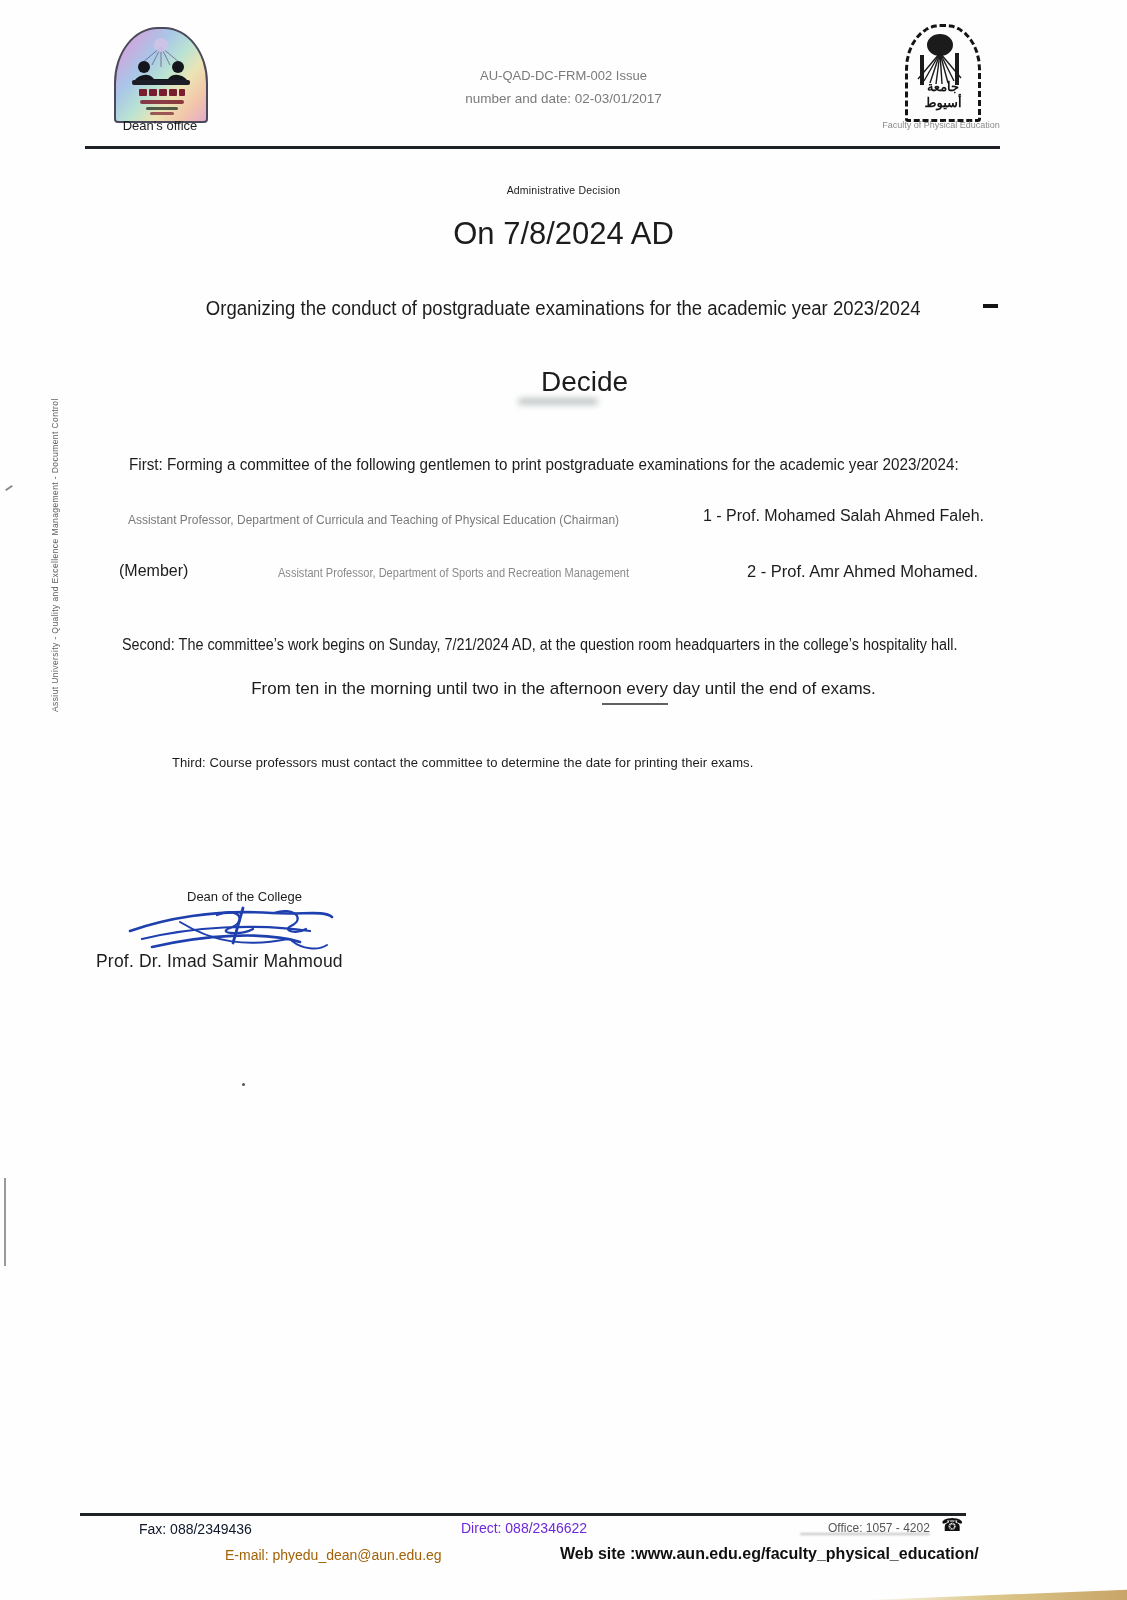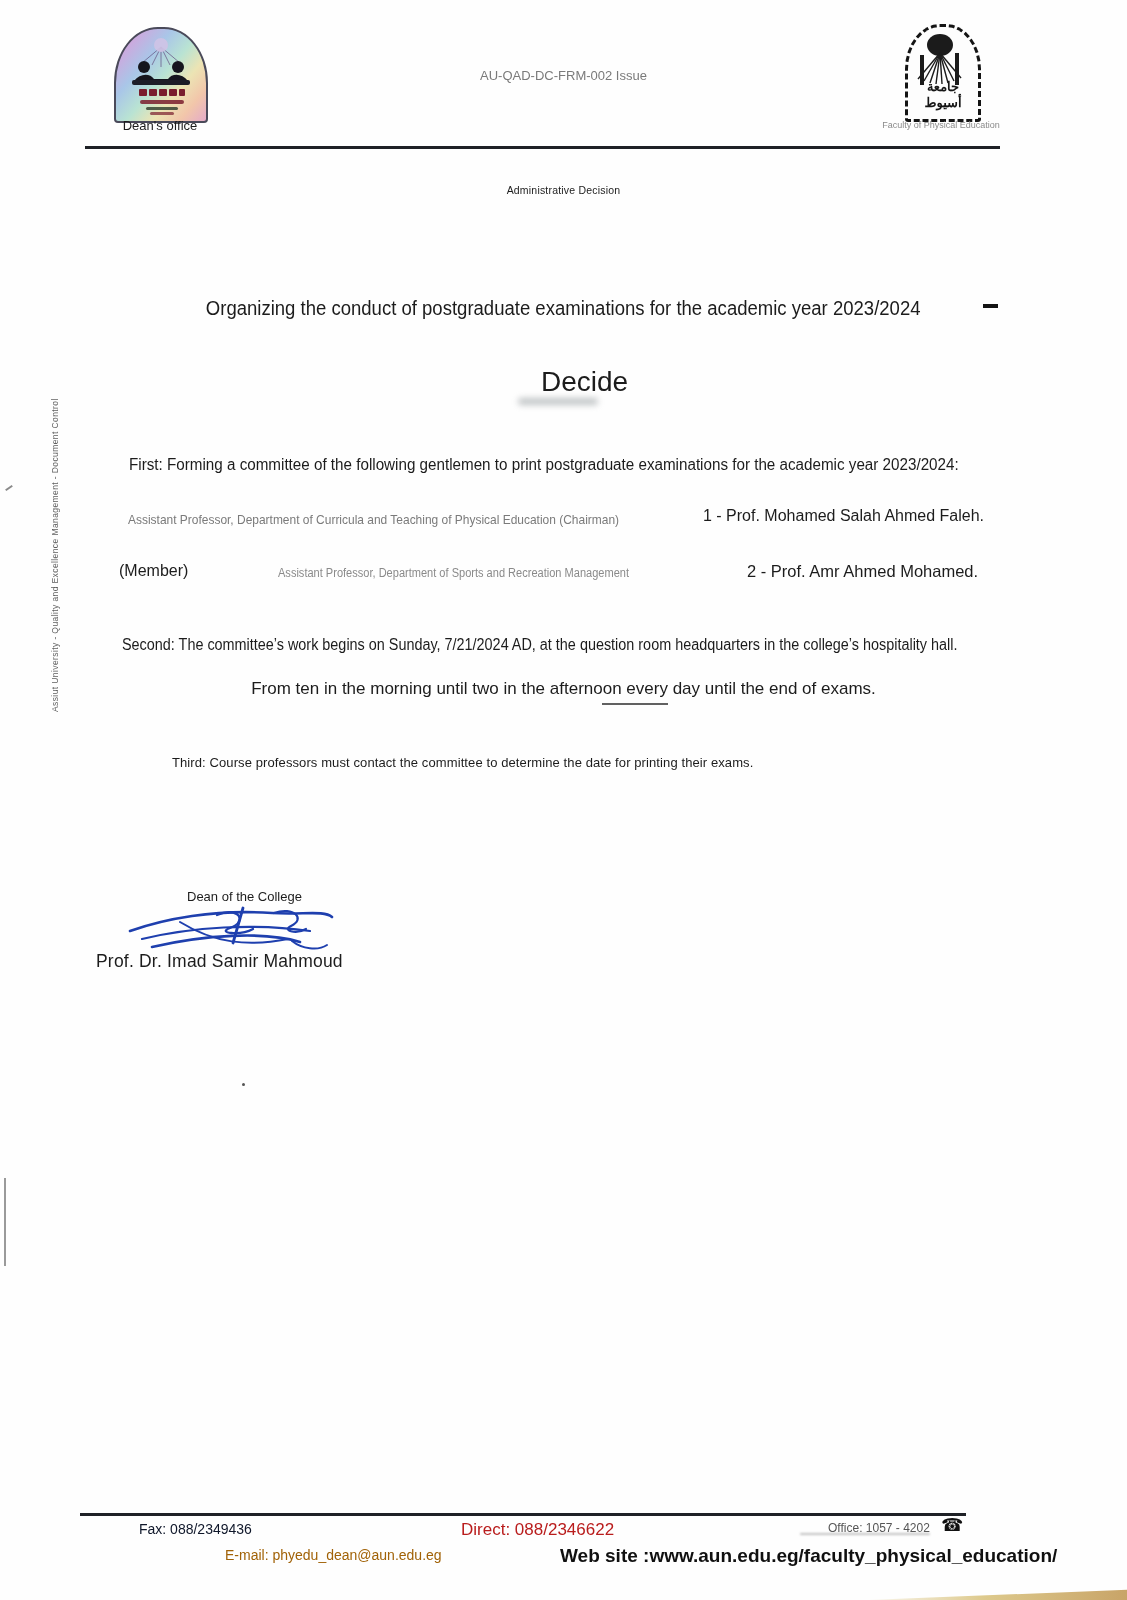--- a/index.html
+++ b/index.html
@@ -62,26 +62,26 @@
     left:50px; top:392px; height:320px; width:15px;
     writing-mode:vertical-rl; transform:rotate(180deg);
     font-size:8.5px; color:#5f5f5f; letter-spacing:0.4px; white-space:nowrap;
   }
   .edge-tick { left:5px; top:487px; width:8px; height:2px; background:#8a8a8a; transform:rotate(-35deg); }
   .edge-line { left:4px; top:1178px; width:1.5px; height:88px; background:#9a9a9a; }
 
   
   .footer-rule { left:80px; top:1513px; width:886px; }
   .fax { left:139px; top:1521px; font-size:14px; color:#0f172a; }
-  .direct { left:461px; top:1520px; font-size:17px; color:#b91c1c; }
+  .direct { left:461px; top:1520px; font-size:14px; color:#6d28d9; }
   .office { left:828px; top:1521px; font-size:12px; color:#555; }
   .office-smudge { left:800px; top:1533px; width:130px; height:2px; background:#9a9a9a; filter:blur(1px); opacity:0.6; border-radius:2px; }
   .phone { left:941px; top:1514px; font-size:18px; color:#111; }
   .email { left:225px; top:1547px; font-size:14px; color:#a16207; }
-  .website { left:560px; top:1545px; font-size:19px; font-weight:bold; color:#101010; }
+  .website { left:560px; top:1545px; font-size:16px; font-weight:bold; color:#101010; }
   .yellow-wedge {
     left:868px; top:1588px; width:259px; height:12px;
     background:linear-gradient(90deg, rgba(226,208,150,0.12) 0%, #ddc98c 45%, #c8a468 100%);
     clip-path:polygon(0 100%, 100% 15%, 100% 100%);
   }
 </style>
 </head>
 <body>
 
 <div id="page">
@@ -108,20 +108,21 @@
         <rect x="63" y="60" width="6" height="7" rx="1"></rect>
       </g>
       <rect x="24" y="71" width="44" height="4" rx="2" fill="#7a1d2e" opacity="0.85"></rect>
       <rect x="30" y="78" width="32" height="3" rx="1.5" fill="#2a3a2a" opacity="0.8"></rect>
       <rect x="34" y="83" width="24" height="3" rx="1.5" fill="#7a1d2e" opacity="0.7"></rect>
     </svg>
   </div>
   <div class="abs" style="left:104px; top:118px; width:112px; text-align:center; font-size:13px;">Dean's office</div>
 
   <div class="abs gray center" style="top:68px; font-size:13px;">AU-QAD-DC-FRM-002 Issue</div>
+  <div class="abs gray center" style="top:91px; font-size:13.5px;">number and date: 02-03/01/2017</div>
 
   <div class="abs" id="right-logo">
     <svg width="64" height="60" viewBox="0 0 64 60">
       <ellipse cx="32" cy="18" rx="13" ry="11" fill="#1b1b1b"></ellipse>
       <g stroke="#1b1b1b" stroke-width="1.4">
         <line x1="32" y1="26" x2="10" y2="52"></line>
           <line x1="32" y1="26" x2="16" y2="54"></line>
         <line x1="32" y1="26" x2="22" y2="56"></line>
           <line x1="32" y1="26" x2="28" y2="57"></line>
         <line x1="32" y1="26" x2="34" y2="57"></line>
@@ -132,20 +133,21 @@
       <rect x="12" y="28" width="4" height="30" fill="#1b1b1b"></rect>
       <rect x="47" y="26" width="4" height="32" fill="#1b1b1b"></rect>
     </svg>
     <div class="arabic">جامعة أسيوط</div>
   </div>
   <div class="abs midgray" style="left:862px; top:120px; width:158px; text-align:center; font-size:9px;">Faculty of Physical Education</div>
 
   <div class="abs rule" style="left:85px; top:146px; width:915px;"></div>
 
   <div class="abs center kicker">Administrative Decision</div>
+  <div class="abs center date-heading">On 7/8/2024 AD</div>
 
   <div class="abs center subject">
     <span class="cx95" style="display:inline-block;">Organizing the conduct of postgraduate examinations for the academic year 2023/2024</span>
   </div>
   <div class="abs subject-dash"></div>
 
   <div class="abs center decide">Decide</div>
   <div class="abs decide-smudge"></div>
 
   <div class="abs clause1 cx95l">First: Forming a committee of the following gentlemen to print postgraduate examinations for the academic year 2023/2024:</div>

